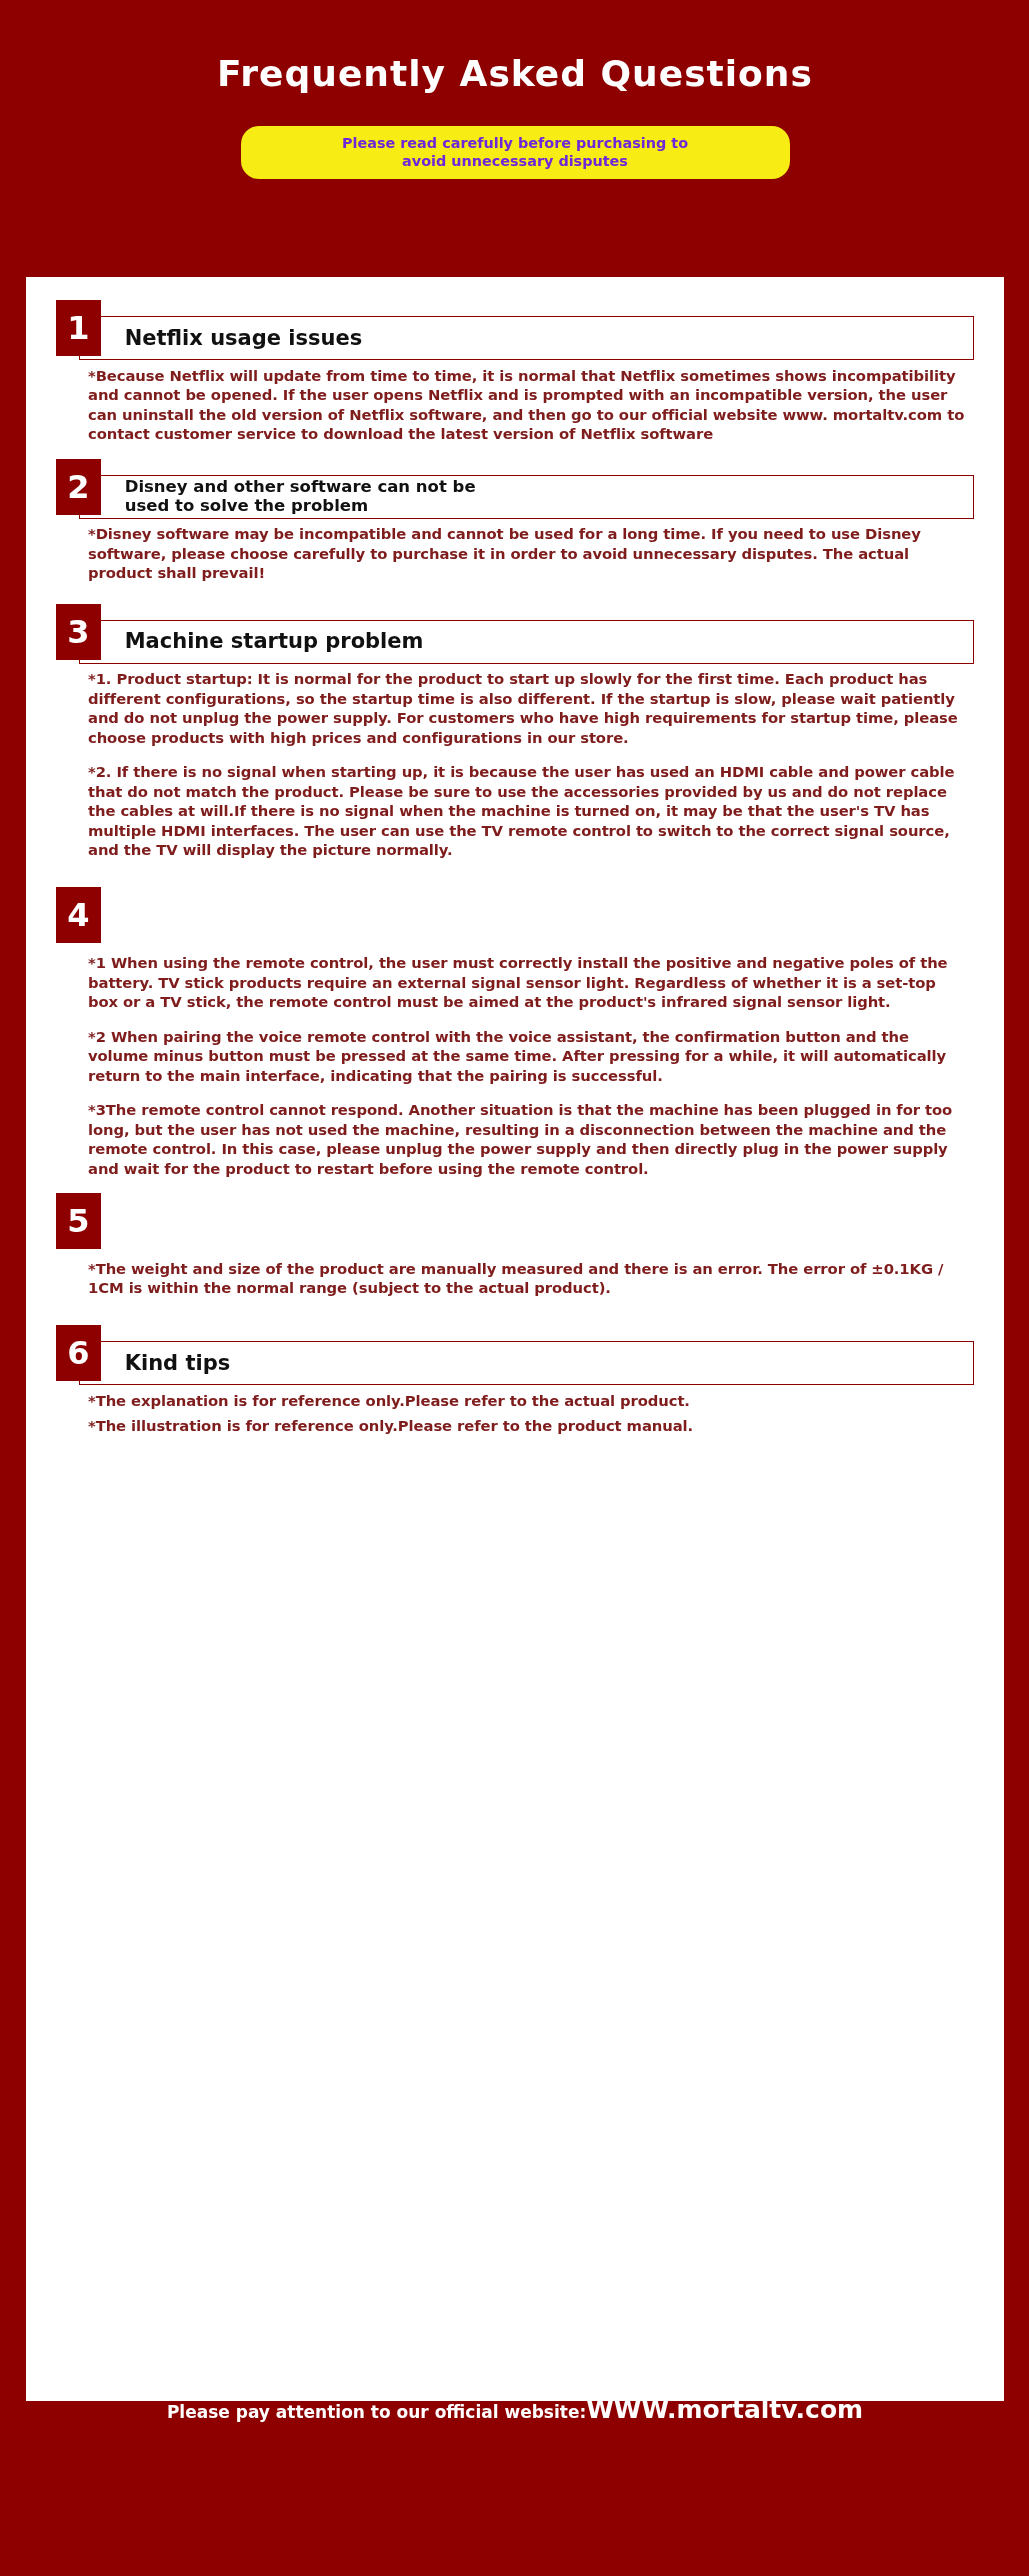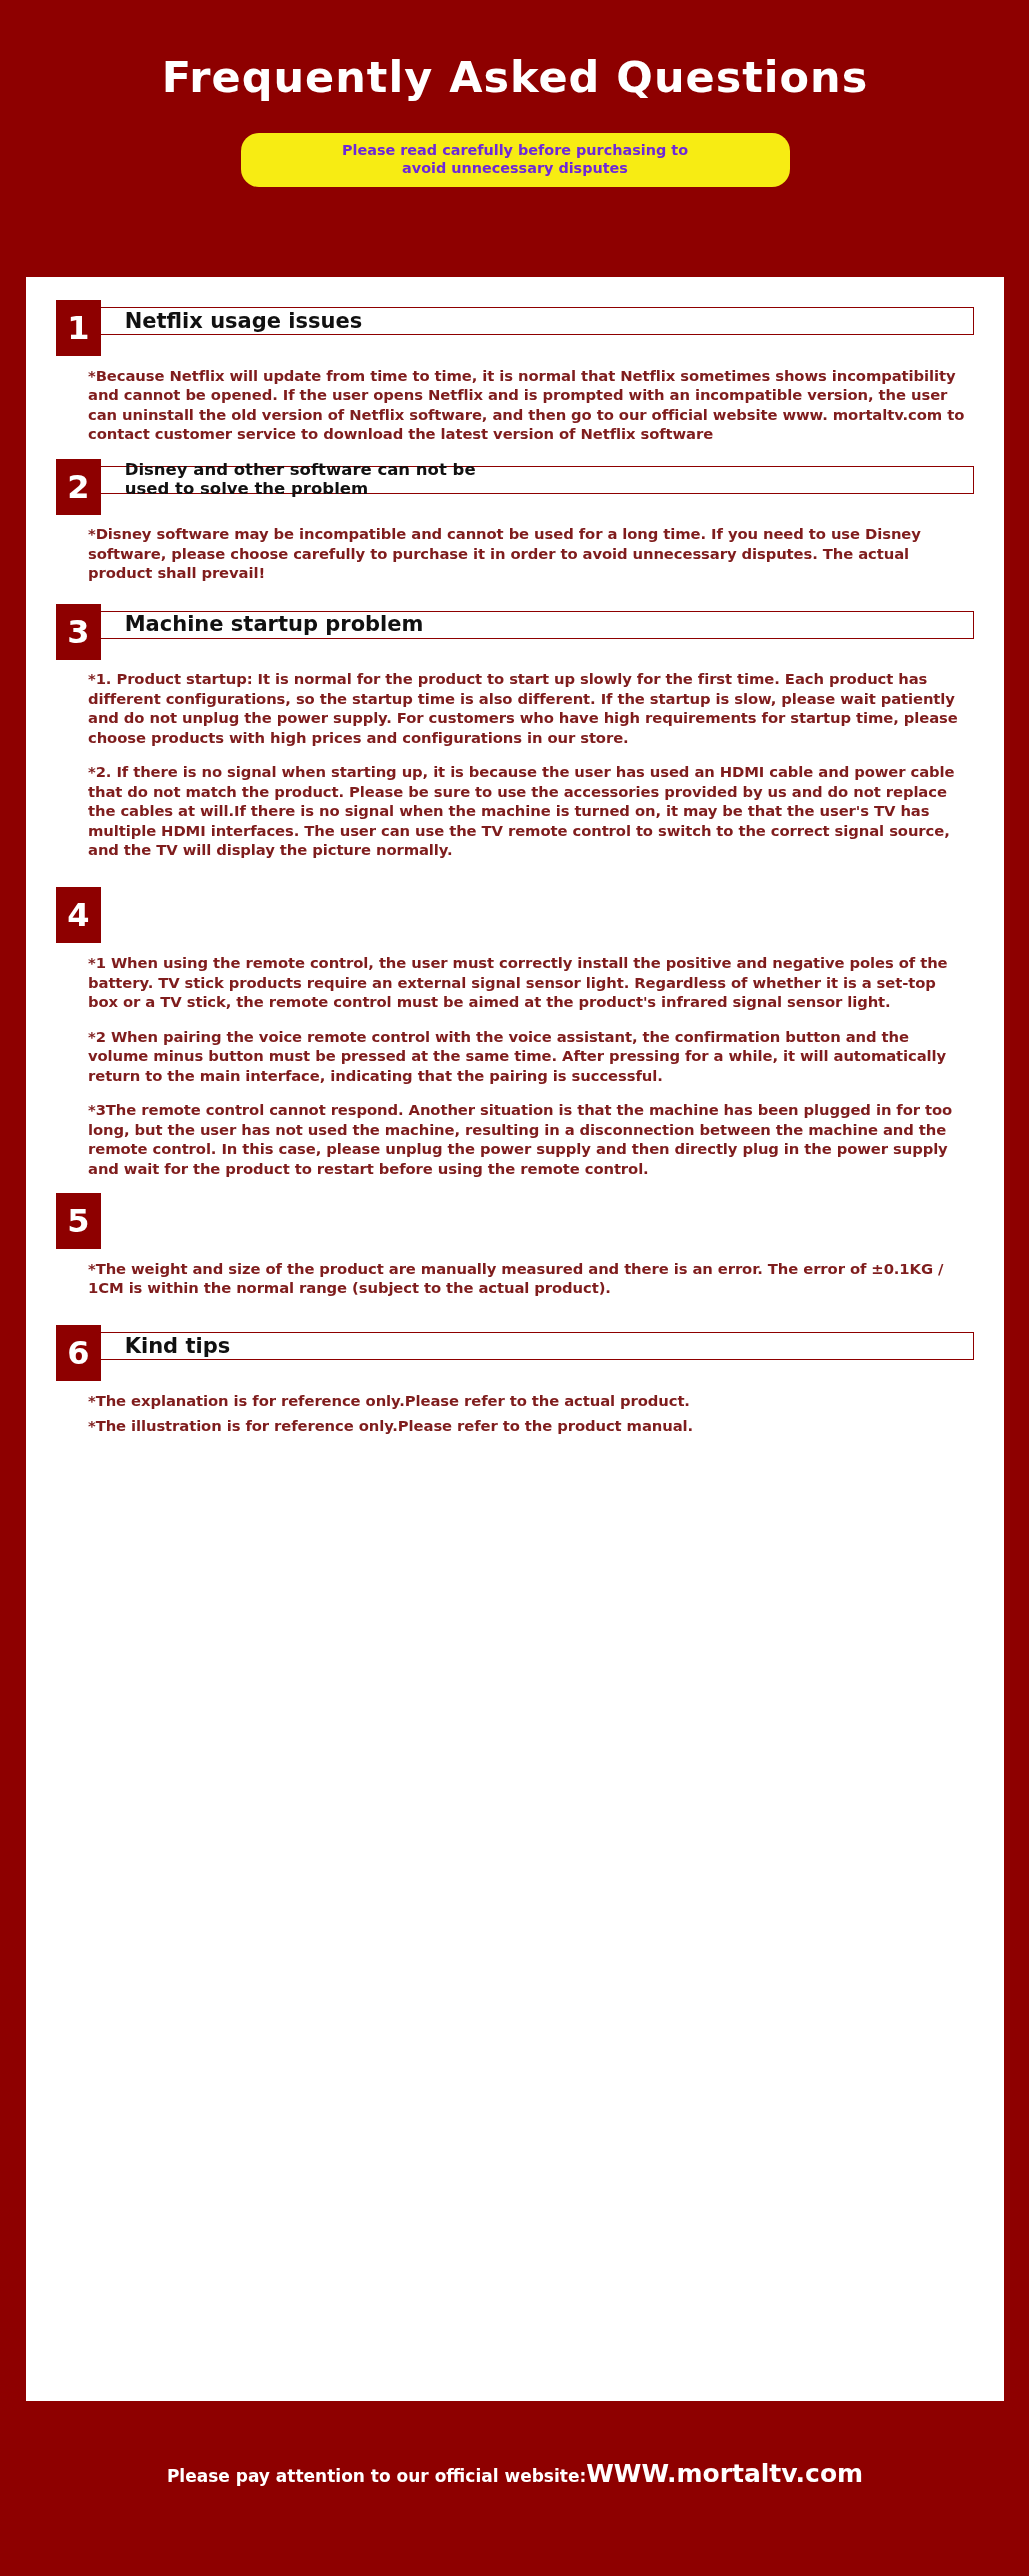--- a/index.html
+++ b/index.html
@@ -20,21 +20,21 @@
     background: #8e0000;
     box-sizing: border-box;
   }
   
   .header {
     padding-top: 54px;
     text-align: center;
   }
   .header-title {
     color: #ffffff;
-    font-size: 43px;
+    font-size: 36px;
     font-weight: bold;
     letter-spacing: 1px;
     margin: 0;
     line-height: 1.1;
   }
   .notice-wrap {
     display: flex;
     justify-content: center;
     margin-top: 32px;
   }
@@ -86,23 +86,23 @@
     font-size: 32px;
     font-weight: bold;
     display: flex;
     align-items: center;
     justify-content: center;
     z-index: 2;
   }
   .sec-bar {
     position: absolute;
     left: 22.7px;
-    top: 7px;
+    top: 16px;
     right: 0;
-    height: 28px;
+    height: 44px;
     border: 1.4px solid #8e0000;
     box-sizing: border-box;
     display: flex;
     align-items: center;
   }
   .sec-title {
     margin-left: 45px;
     color: #111111;
     font-size: 21px;
     font-weight: bold;
@@ -124,25 +124,25 @@
   }
   .para:last-child { margin-bottom: 0; }
   .sec-gap-lg { margin-bottom: 27.5px; }
   .sec-gap-md { margin-bottom: 20.6px; }
   .sec-gap-sm { margin-bottom: 15px; }
 
   
   .footer {
     position: absolute;
     left: 0;
-    bottom: 16px;
+    bottom: 7px;
     width: 1030px;
     height: 174px;
     display: flex;
-    align-items: center;
+    align-items: flex-start;
     justify-content: center;
   }
   .footer-text {
     color: #ffffff;
     font-size: 17px;
     font-weight: bold;
     white-space: nowrap;
   }
   .footer-url {
     font-size: 25px;

